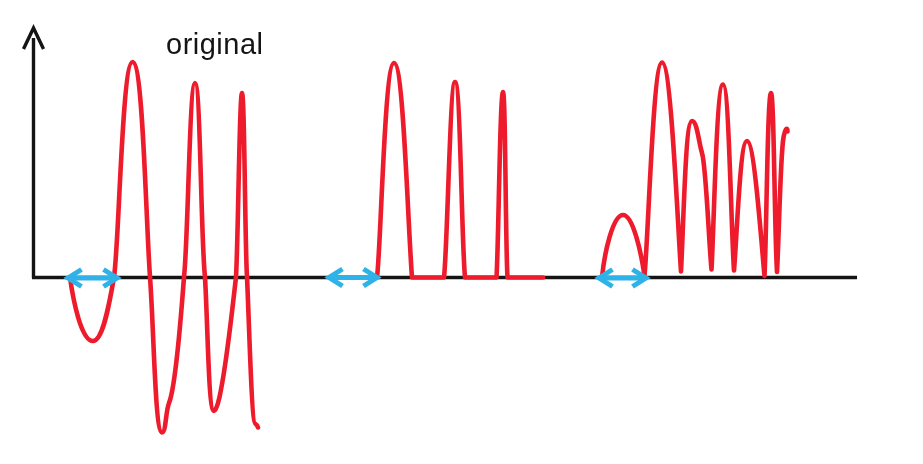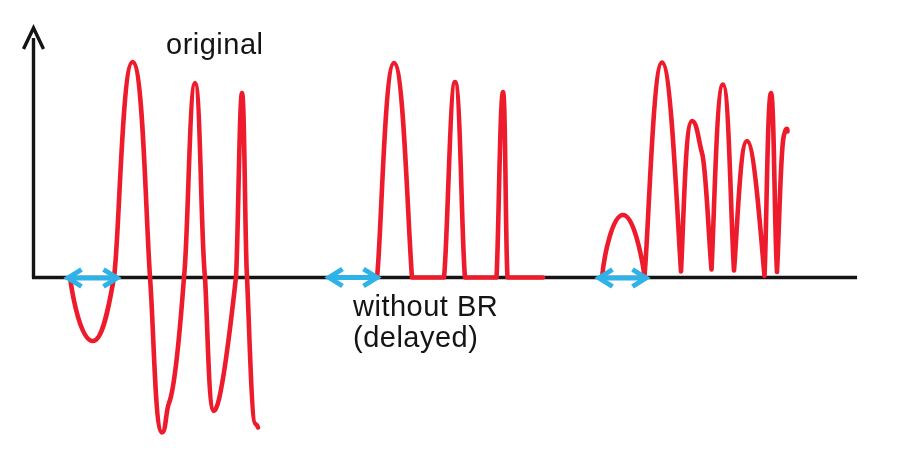--- a/index.html
+++ b/index.html
@@ -90,19 +90,15 @@
       <g>
         <path class="delay" d="M 603 278 L 642 278"></path>
         <path class="delay" d="M 612.5 269.5 L 599 278 L 612.5 286.5"></path>
         <path class="delay" d="M 632.5 269.5 L 646 278 L 632.5 286.5"></path>
       </g>
     </g>
   </svg>
 
   <div class="label label-original">original</div>
 
-  <div class="label label-withoutbr">
-    <div>without BR</div>
-    <div>(delayed)</div>
-  </div>
 
 
 </div>
 
 </body></html>

